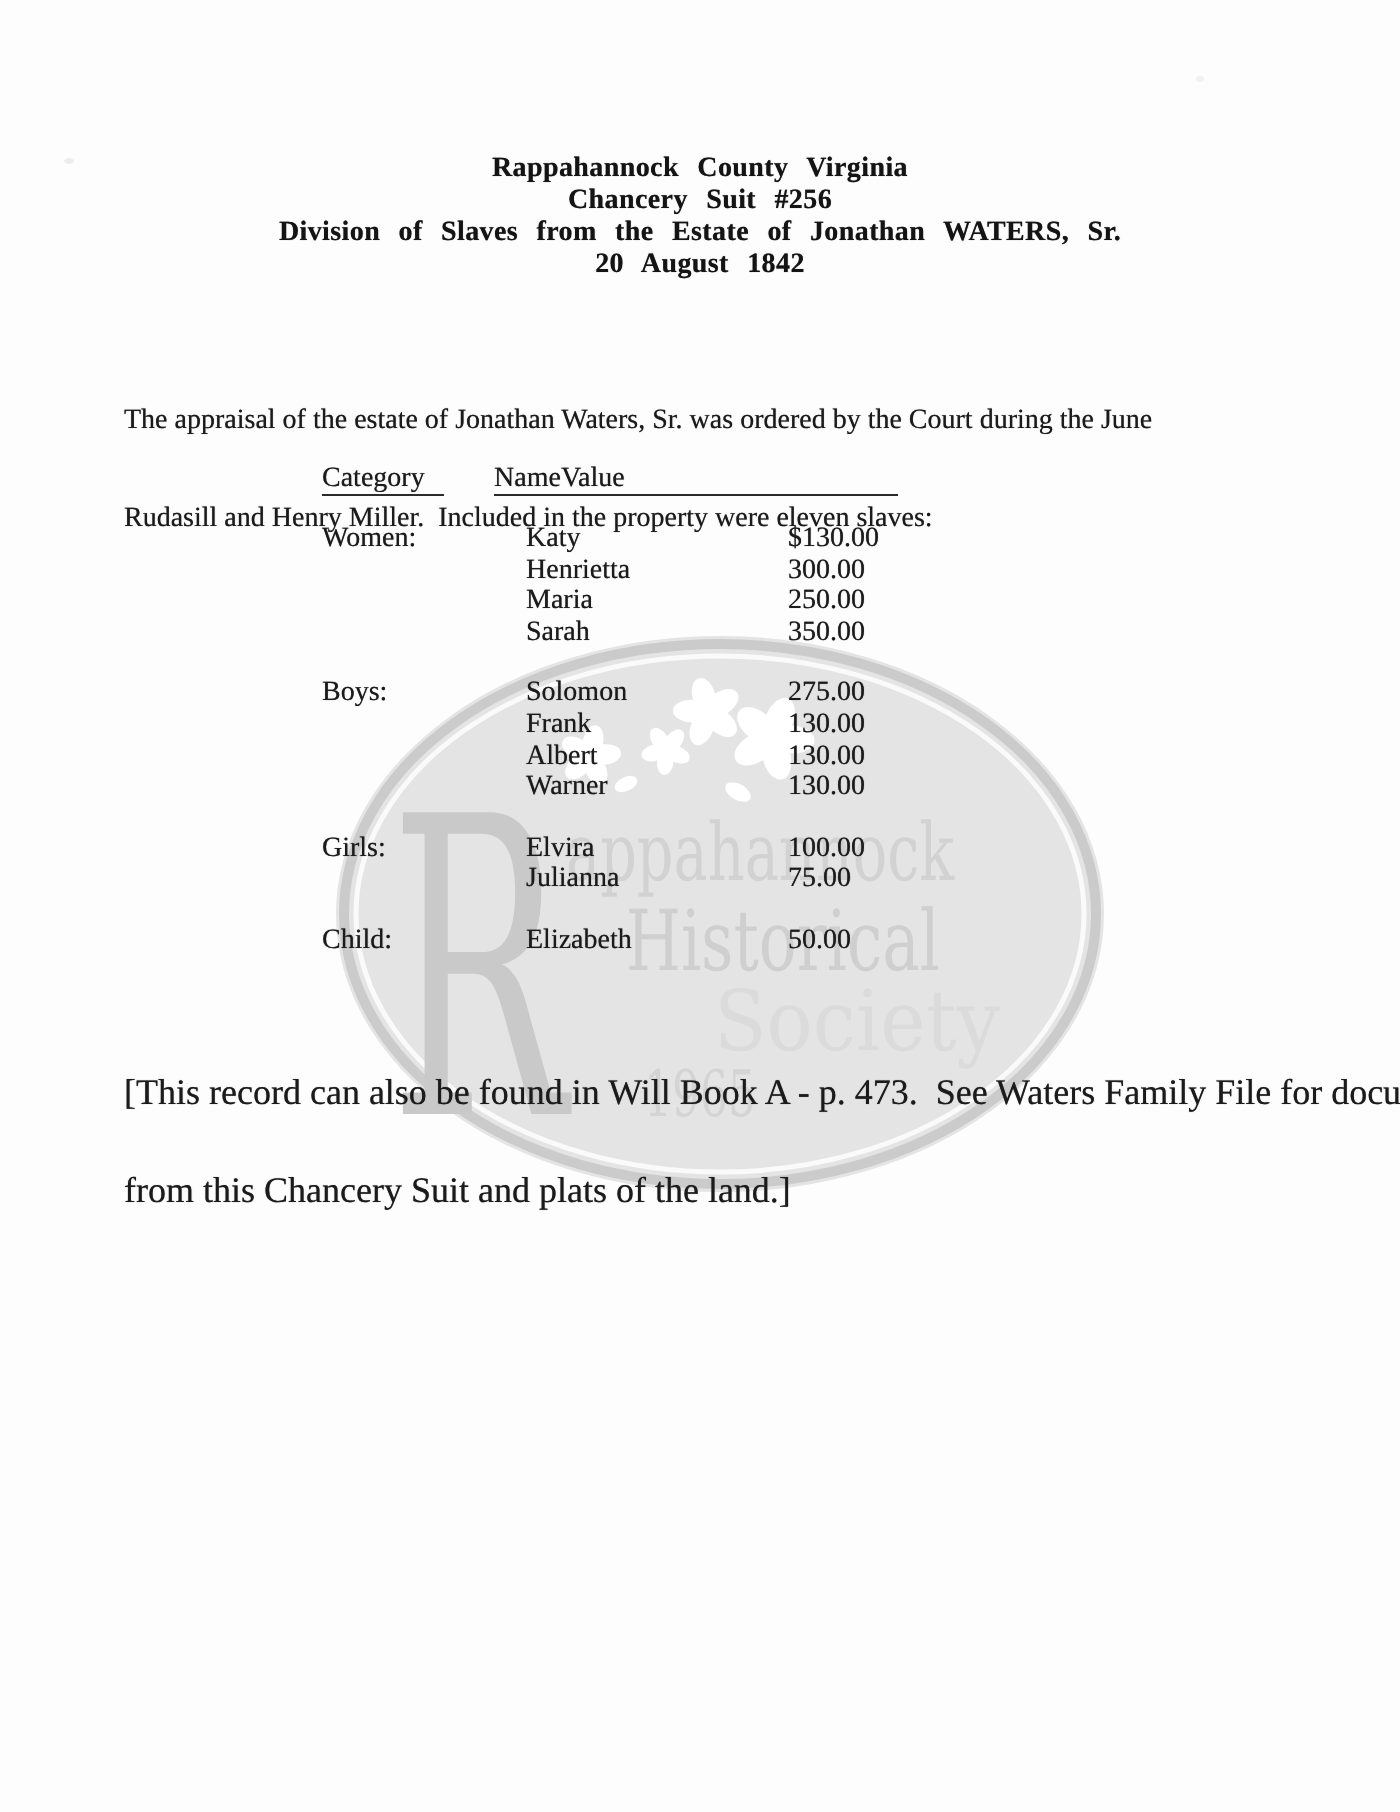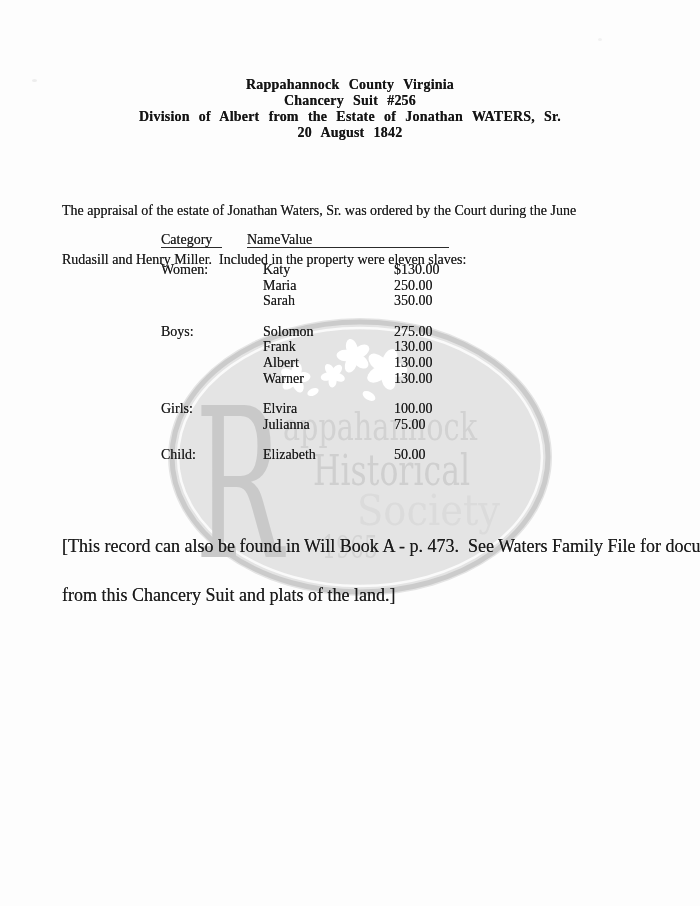--- a/index.html
+++ b/index.html
@@ -76,21 +76,21 @@
       <ellipse cx="203" cy="80" rx="7" ry="4" transform="rotate(30 203 80)"></ellipse>
     </g>
   </svg>
 
   <div class="speck s1"></div>
   <div class="speck s2"></div>
 
   <div class="title-block ink">
     <div>Rappahannock County Virginia</div>
     <div>Chancery Suit #256</div>
-    <div>Division of Albert from the Estate of Jonathan WATERS, Sr.</div>
+    <div>Division of Slaves from the Estate of Jonathan WATERS, Sr.</div>
     <div>20 August 1842</div>
   </div>
 
   <div class="intro ink">
     <div>The appraisal of the estate of Jonathan Waters, Sr. was ordered by the Court during the June</div>
     <div>Rudasill and Henry Miller.  Included in the property were eleven slaves:</div>
   </div>
 
   <div class="doc-table ink">
     <div class="thead">
@@ -99,20 +99,25 @@
         <span>Name</span>
         <span>Value</span>
       </span>
     </div>
 
     <div class="tgroup">
       <div class="trow">
           <span class="c">Women:</span>
           <span class="n">Katy</span>
           <span class="v">$130.00</span>
+        </div>
+      <div class="trow">
+          <span class="c"></span>
+          <span class="n">Henrietta</span>
+          <span class="v">300.00</span>
         </div>
       <div class="trow">
           <span class="c"></span>
           <span class="n">Maria</span>
           <span class="v">250.00</span>
         </div>
       <div class="trow">
           <span class="c"></span>
           <span class="n">Sarah</span>
           <span class="v">350.00</span>

